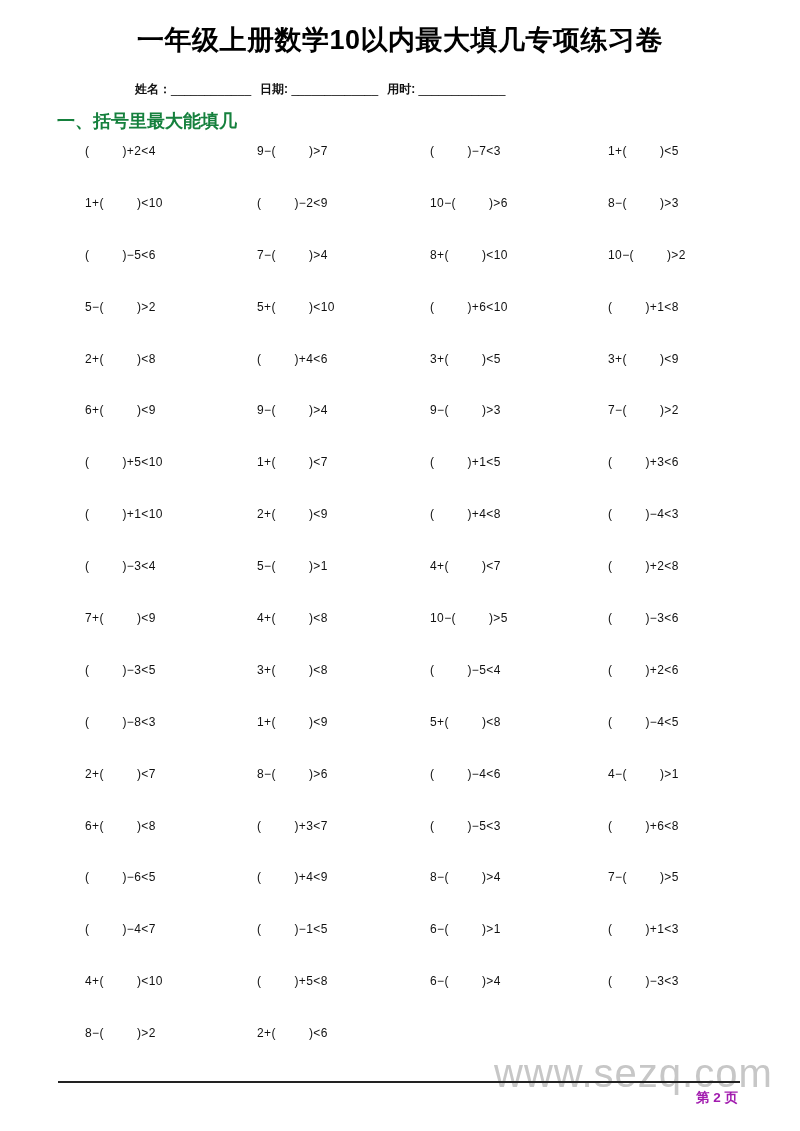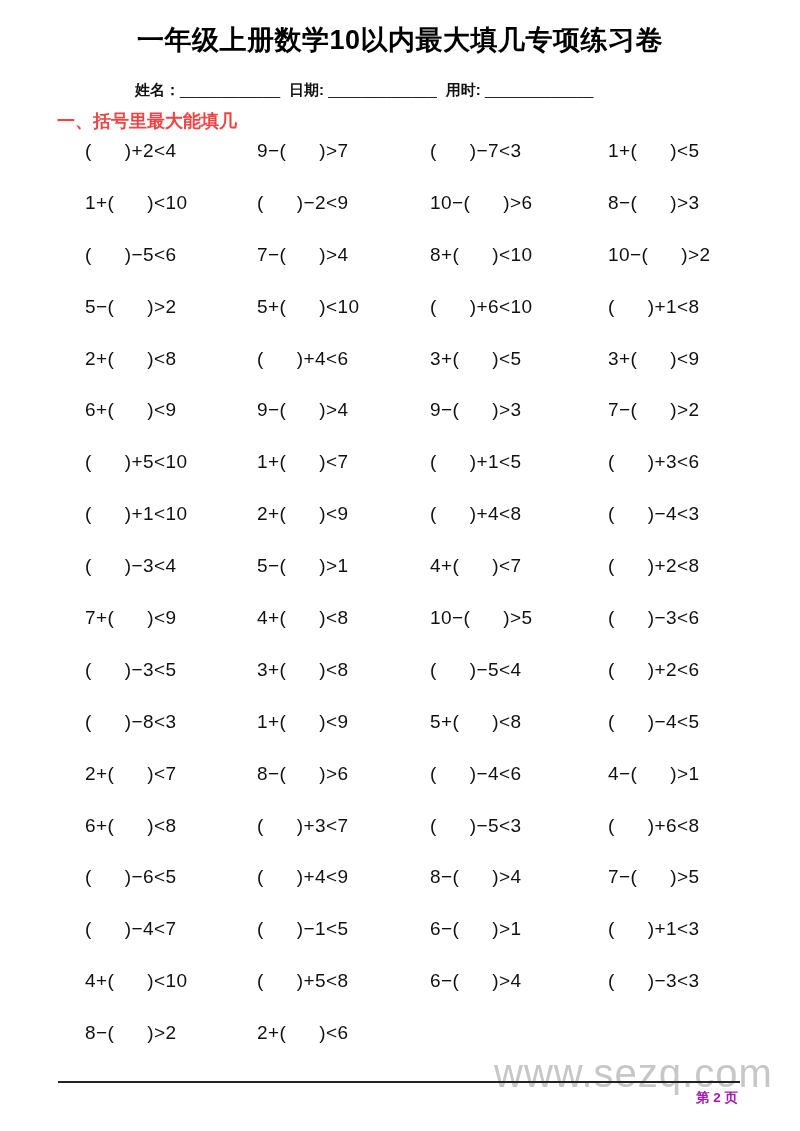--- a/index.html
+++ b/index.html
@@ -21,43 +21,43 @@
     text-align: center;
     font-size: 27px;
     font-weight: bold;
     letter-spacing: 0.5px;
     color: #000000;
   }
   .meta {
     position: absolute;
     top: 81px;
     left: 135px;
-    font-size: 15px;
+    font-size: 12px;
     white-space: nowrap;
   }
   .meta .label { font-weight: bold; }
   .meta .blank { font-weight: normal; letter-spacing: 0; margin-right: 9px; }
   .section {
     position: absolute;
     top: 109px;
     left: 57px;
     margin: 0;
     font-size: 18px;
     font-weight: bold;
-    color: #ef4444;
+    color: #15803d;
   }
   .grid {
     position: absolute;
     left: 85px;
     top: 142px;
     width: 700px;
     display: grid;
     grid-template-columns: 172px 173px 178px auto;
     grid-auto-rows: 51.9px;
-    font-size: 19px;
+    font-size: 12px;
     line-height: 18px;
   }
   .cell {
     white-space: nowrap;
     letter-spacing: 0.4px;
     color: #111111;
   }
   .cell .gap {
     display: inline-block;
     width: 33px;

